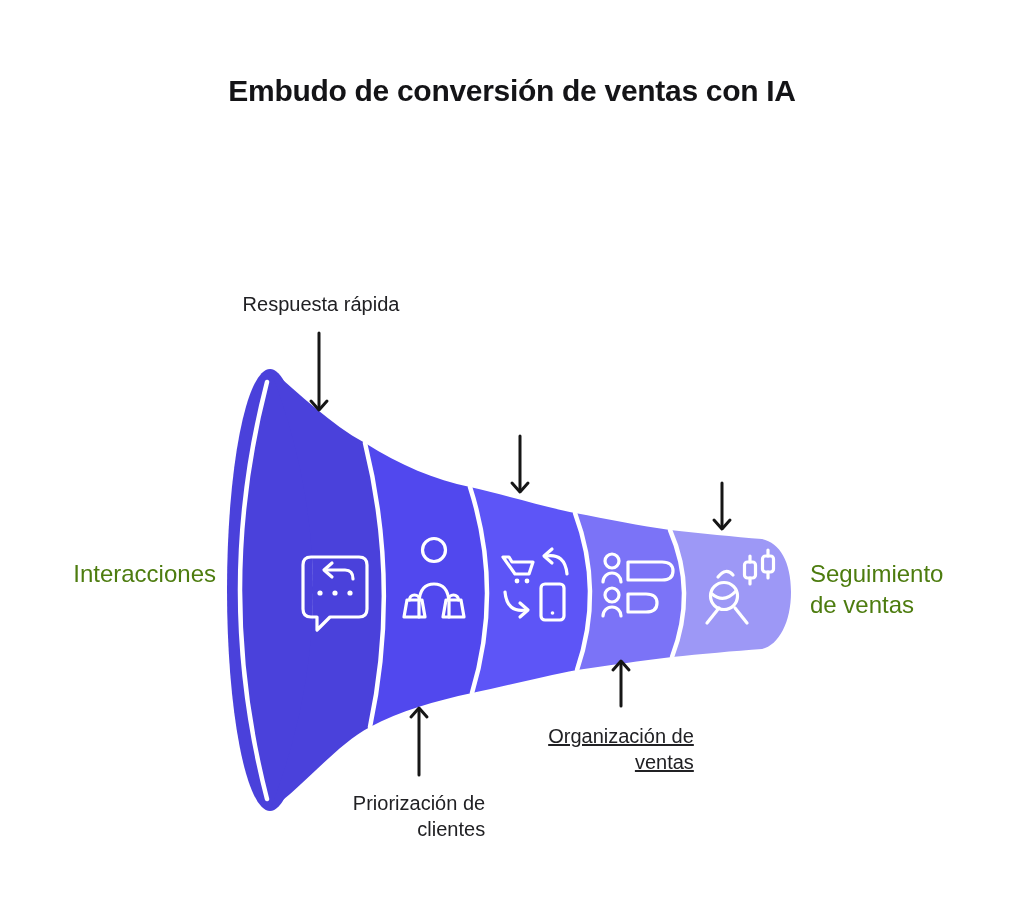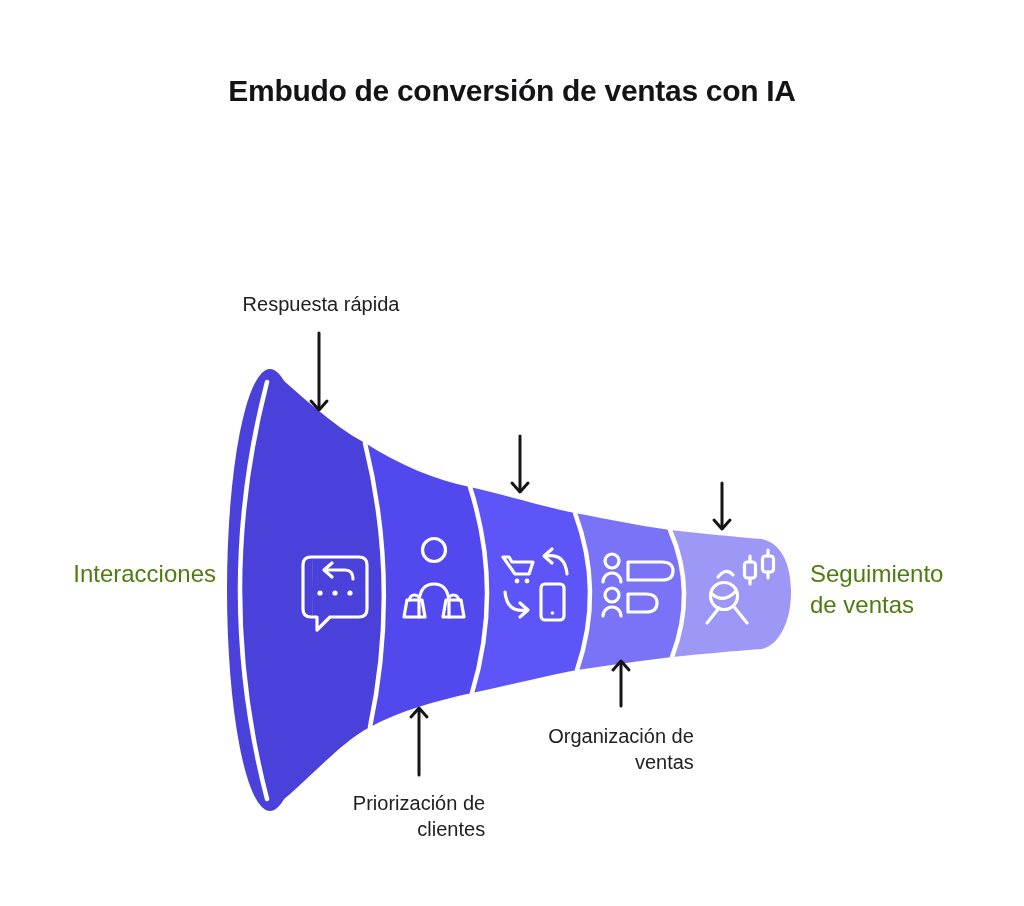--- a/index.html
+++ b/index.html
@@ -156,21 +156,21 @@
     <span>Respuesta rápida</span>
   </div>
 
 
 
   <div class="annotation" style="left:419px;top:790px;">
     <span>Priorización de</span><br>
     <span>clientes</span>
   </div>
 
-  <div class="annotation" style="left:621px;top:723px;">
+  <div class="annotation" style="left:621px;top:723px;text-decoration:underline;">
     <span>Organización de</span><br>
     <span>ventas</span>
   </div>
 
   <div class="side-label left">
     <span>Interacciones</span><br>
   </div>
 
   <div class="side-label right">
     <span>Seguimiento</span><br>

